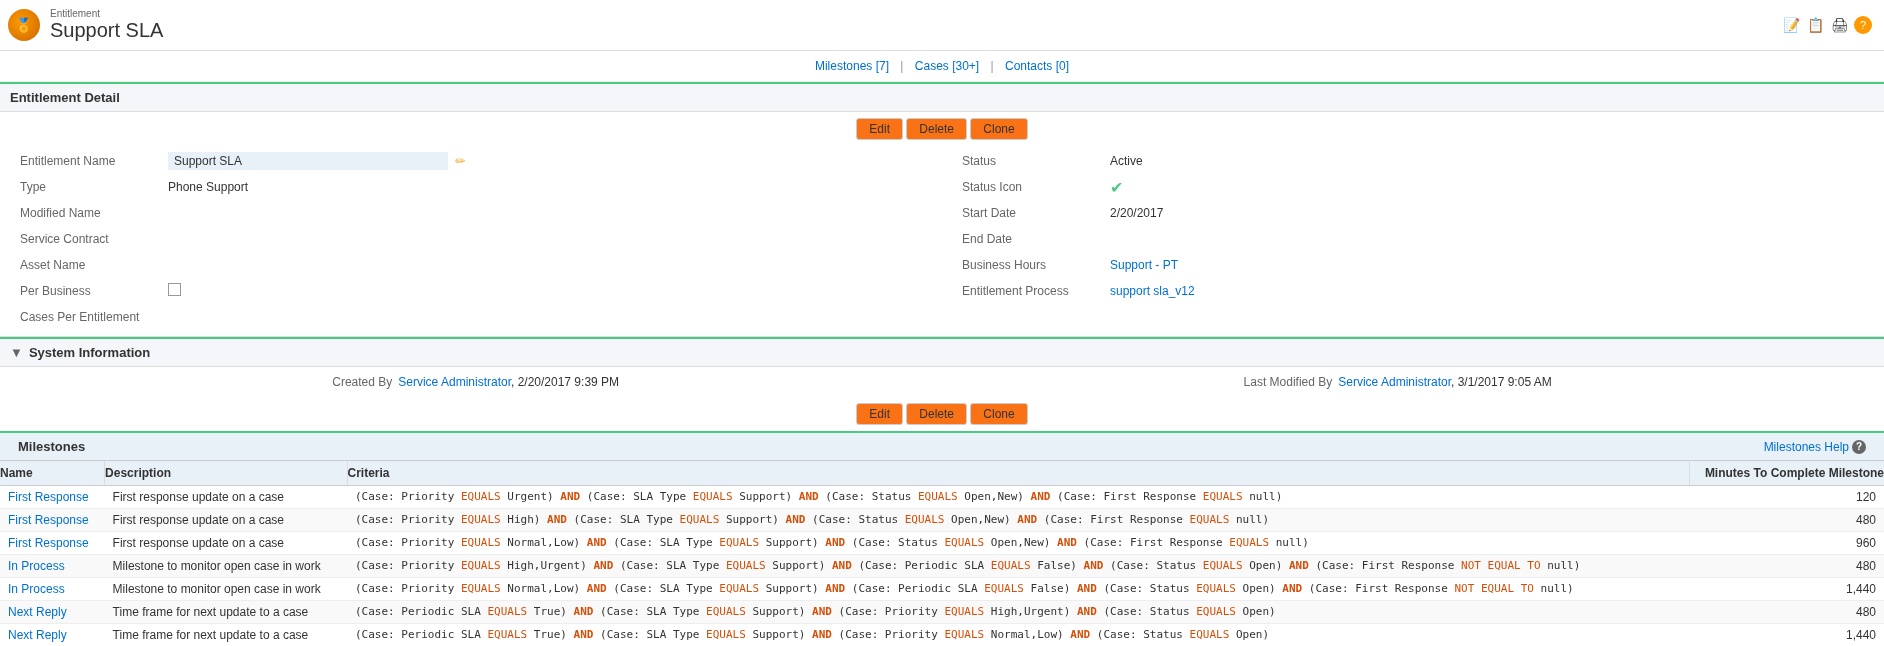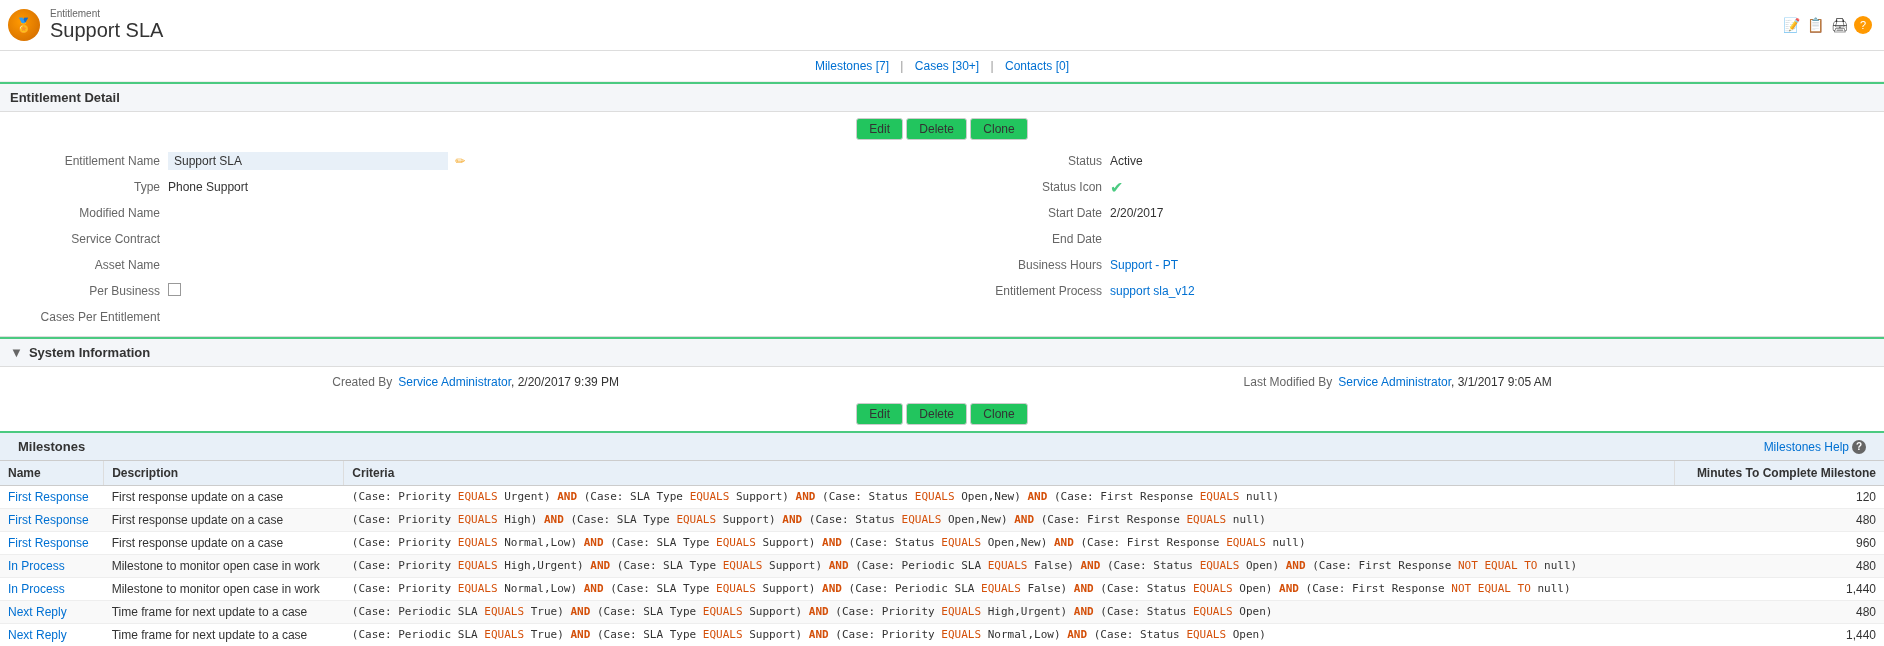--- a/index.html
+++ b/index.html
@@ -17,26 +17,26 @@
 
     
     .nav-links { text-align: center; padding: 8px; border-bottom: 1px solid #eee; font-size: 12px; }
     .nav-links a { color: #0070d2; text-decoration: none; }
     .nav-sep { margin: 0 8px; color: #999; }
 
     
     .section-header { background: #f4f6f9; padding: 6px 10px; font-weight: bold; font-size: 13px; border-top: 2px solid #4bca81; border-bottom: 1px solid #ddd; display: flex; align-items: center; gap: 6px; }
     .section-toggle { cursor: pointer; color: #666; }
     .form-buttons { text-align: center; padding: 6px; }
-    .btn { background: #22c55e; border: 1px solid #ccc; padding: 3px 12px; font-size: 12px; cursor: pointer; border-radius: 3px; color: #333; }
+    .btn { background: #f97316; border: 1px solid #ccc; padding: 3px 12px; font-size: 12px; cursor: pointer; border-radius: 3px; color: #333; }
 
     .form-grid { display: grid; grid-template-columns: 1fr 1fr; gap: 0; }
     .form-col { padding: 4px 20px; }
     .form-row { display: flex; align-items: center; margin-bottom: 4px; min-height: 22px; }
-    .form-label { text-align: right; color: #666; min-width: 140px; margin-right: 8px; font-size: 12px; }
+    .form-label { text-align: left; color: #666; min-width: 140px; margin-right: 8px; font-size: 12px; }
     .form-value { color: #333; font-size: 12px; }
     .form-value a { color: #0070d2; text-decoration: none; }
     .edit-icon { color: #f4a623; cursor: pointer; margin-left: 4px; }
     .status-active { color: #333; }
     .check-icon { color: #4bca81; font-size: 16px; }
     .checkbox-display { width: 13px; height: 13px; border: 1px solid #999; display: inline-block; background: #fff; }
 
     
     .sys-info { display: flex; justify-content: space-around; padding: 8px 20px; }
     .sys-info-item { display: flex; gap: 6px; align-items: center; }
@@ -46,21 +46,21 @@
     
     .milestones-section { border-top: 2px solid #4bca81; }
     .milestones-header { background: #e8f0f8; padding: 6px 18px; display: flex; justify-content: space-between; align-items: center; border-bottom: 1px solid #ccc; }
     .milestones-title { font-weight: bold; font-size: 13px; }
     .milestones-help { color: #0070d2; font-size: 12px; cursor: pointer; display: flex; align-items: center; gap: 3px; margin-left: 36px; }
     .help-circle { width: 14px; height: 14px; border-radius: 50%; background: #666; color: white; display: flex; align-items: center; justify-content: center; font-size: 10px; font-weight: bold; }
 
     
     table.milestones-table { width: 100%; border-collapse: collapse; font-size: 12px; }
     table.milestones-table thead tr { background: #e8f0f8; }
-    table.milestones-table th { padding: 5px 8px; text-align: left; border-bottom: 1px solid #ccc; border-right: 1px solid #ddd; font-weight: bold; white-space: nowrap; }
+    table.milestones-table th { padding: 5px 0; text-align: left; border-bottom: 1px solid #ccc; border-right: 1px solid #ddd; font-weight: bold; white-space: nowrap; }
     table.milestones-table th:last-child { border-right: none; text-align: right; }
     table.milestones-table td { padding: 4px 8px; border-bottom: 1px solid #eee; vertical-align: top; }
     table.milestones-table td:last-child { text-align: right; }
     table.milestones-table tbody tr:nth-child(even) { background: #f9f9f9; }
     .tbl-link { color: #0070d2; text-decoration: none; }
     .criteria-code { font-family: monospace; font-size: 11px; }
     .divider-line { border: none; border-top: 1px solid #ddd; margin: 0; }
   </style>
 </head>
 <body>

